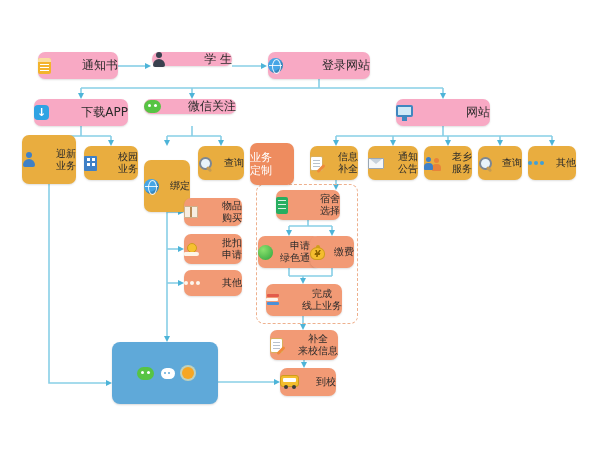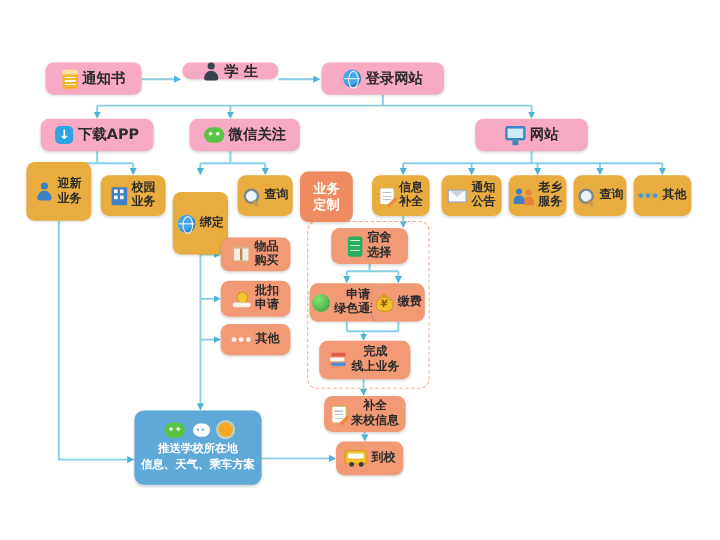--- a/index.html
+++ b/index.html
@@ -3,22 +3,22 @@
 <meta charset="utf-8">
 <style>
   *{margin:0;padding:0;box-sizing:border-box}
   html,body{width:600px;height:450px}
   body{position:relative;background:#ffffff;font-family:"DejaVu Sans","Liberation Sans",sans-serif;overflow:hidden}
 
   svg.wires{position:absolute;left:0;top:0}
   .wire{stroke:#88cfe6;stroke-width:1.6;fill:none}
   .ar{marker-end:url(#ah)}
 
-  .node{position:absolute;display:flex;align-items:center;justify-content:center;gap:4px;
-        border-radius:7px;font-weight:bold;color:#2b2b2b;box-shadow:0 1px 2px rgba(0,0,0,.13)}
+  .node{position:absolute;display:flex;align-items:center;justify-content:space-between;gap:4px;
+        border-radius:7px;font-weight:normal;color:#2b2b2b;box-shadow:0 1px 2px rgba(0,0,0,.13)}
   .pink{background:#f8a9c4}
   .gold{background:#e9ad3f}
   .orange{background:#f29a75}
   .custom{background:#ee8c5f;color:#fff;font-size:11px}
   .f12{font-size:12px}
   .f10{font-size:10px}
   .lbl{white-space:pre-line;line-height:1.2;text-align:center}
 
   .dashed-box{position:absolute;border:1.6px dashed #eeb08d;border-radius:8px}
 
@@ -137,21 +137,21 @@
 </div>
 <div class="node pink f12" style="left:268px;top:52px;width:102px;height:27px">
   <i class="ic ic-globe"></i>
   <span class="lbl">登录网站</span>
 </div>
 
 <div class="node pink f12" style="left:34px;top:99px;width:94px;height:27px">
   <i class="ic ic-app"></i>
   <span class="lbl">下载APP</span>
 </div>
-<div class="node pink f12" style="left:158px;top:99px;width:92px;height:27px">
+<div class="node pink f12" style="left:144px;top:99px;width:92px;height:15px">
   <i class="ic ic-wechat"></i>
   <span class="lbl">微信关注</span>
 </div>
 <div class="node pink f12" style="left:396px;top:99px;width:94px;height:27px">
   <i class="ic ic-monitor"></i>
   <span class="lbl">网站</span>
 </div>
 
 <div class="node gold f10" style="left:22px;top:135px;width:54px;height:49px">
   <i class="ic ic-person blue"></i>
@@ -242,17 +242,13 @@
   <i class="ic ic-bus"></i>
   <span class="lbl">到校</span>
 </div>
 
 <div class="panel" style="left:112px;top:342px;width:106px;height:62px">
   <div class="row">
     <i class="ic ic-wechat"></i>
     <i class="ic ic-chat"></i>
     <i class="ic ic-sun"></i>
   </div>
-  <div class="tx">
-    <span>推送学校所在地</span><br>
-    <span>信息、天气、乘车方案</span>
-  </div>
 </div>
 
 </body></html>

